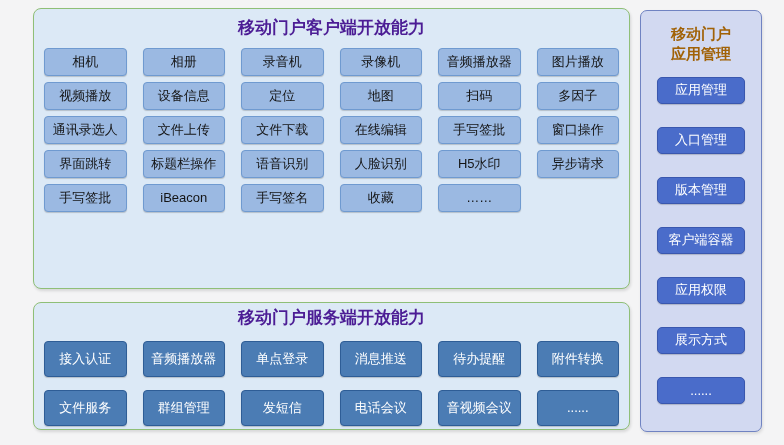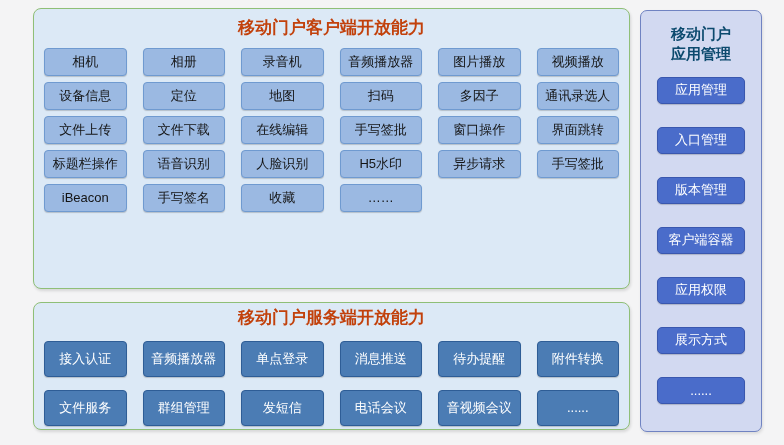--- a/index.html
+++ b/index.html
@@ -16,21 +16,21 @@
     border:1.5px solid #8fbf77;
     border-radius:8px;
     box-shadow:1px 2px 3px rgba(0,0,0,0.12);
   }
   .panel-client { left:33px; top:8px; width:597px; height:281px; }
   .panel-server { left:33px; top:302px; width:597px; height:128px; }
   .panel-title {
     text-align:center;
     font-size:17px;
     font-weight:bold;
-    color:#c2410c;
+    color:#4c1d95;
     margin:10px 0 0 0;
     line-height:1.1;
   }
   .panel-server .panel-title { margin-top:6px; }
   .grid {
     display:grid;
     grid-template-columns:repeat(6, 1fr);
     column-gap:16px;
     padding:10px 10px 0 10px;
   }
@@ -67,21 +67,21 @@
     box-sizing:border-box;
     background:#d2d9f1;
     border:1.5px solid #7083c2;
     border-radius:7px;
     box-shadow:1px 2px 3px rgba(0,0,0,0.10);
   }
   .sidebar-title {
     text-align:center;
     font-size:15px;
     font-weight:bold;
-    color:#0c4a6e;
+    color:#a16207;
     margin-top:13px;
     line-height:1.35;
     white-space:pre-line;
   }
   .sidebar-buttons {
     display:flex;
     flex-direction:column;
     align-items:center;
     gap:23px;
     margin-top:12px;
@@ -98,20 +98,21 @@
 </style>
 </head>
 <body>
 
 <div class="panel panel-client">
   <div class="panel-title">移动门户客户端开放能力</div>
   <div class="grid grid-client">
     <button class="chip chip-client">相机</button>
     <button class="chip chip-client">相册</button>
     <button class="chip chip-client">录音机</button>
+    <button class="chip chip-client">录像机</button>
     <button class="chip chip-client">音频播放器</button>
     <button class="chip chip-client">图片播放</button>
     <button class="chip chip-client">视频播放</button>
     <button class="chip chip-client">设备信息</button>
     <button class="chip chip-client">定位</button>
     <button class="chip chip-client">地图</button>
     <button class="chip chip-client">扫码</button>
     <button class="chip chip-client">多因子</button>
     <button class="chip chip-client">通讯录选人</button>
     <button class="chip chip-client">文件上传</button>

